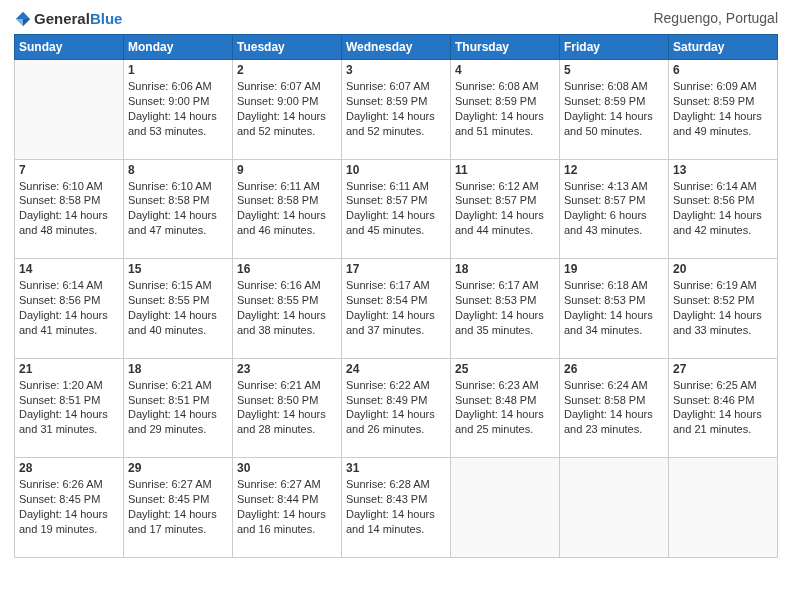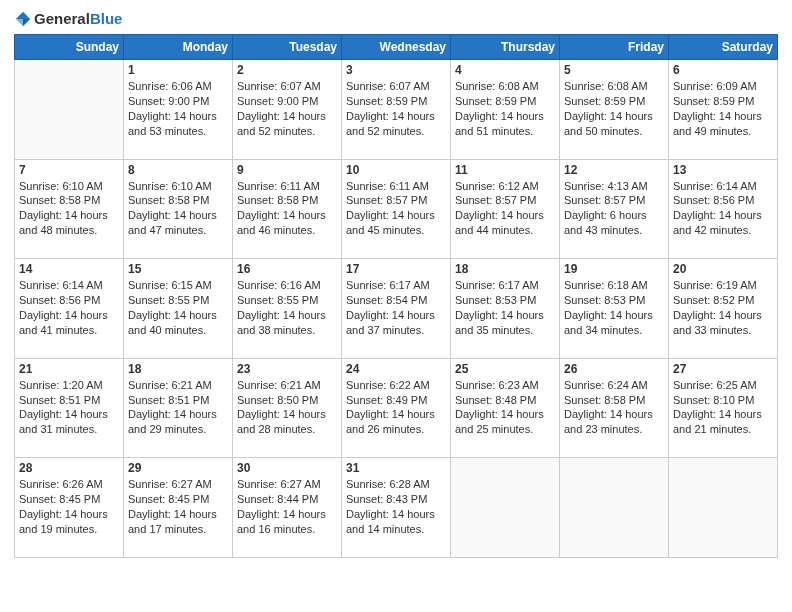--- a/index.html
+++ b/index.html
@@ -62,21 +62,21 @@
       width: 100%;
       table-layout: fixed;
     }
     .calendar th {
       background-color: #2575c4;
       color: #fff;
       font-size: 12px;
       font-weight: bold;
       padding: 5px 4px;
       border: 1px solid #1a5fa0;
-      text-align: right;
+      text-align: left;
     }
     .calendar td {
       border: 1px solid #ccc;
       vertical-align: top;
       padding: 3px 4px;
       font-size: 9.5px;
       color: #333;
       height: 88px;
     }
     .day-number {
@@ -104,20 +104,21 @@
       <svg class="logo-icon" viewBox="0 0 20 20" xmlns="http://www.w3.org/2000/svg">
         <polygon points="10,2 18,10 10,10 2,10" fill="#2575c4"></polygon>
         <polygon points="10,10 18,10 10,18" fill="#1a5fa0"></polygon>
         <polygon points="2,10 10,10 10,18" fill="#7ab3e0"></polygon>
       </svg>
       <div>
         <span class="logo-text-general">General</span><span class="logo-text-blue">Blue</span>
       </div>
     </div>
     <div class="title-block">
+      <div class="location">Reguengo, Portugal</div>
     </div>
   </div>
 
   <table class="calendar">
     <thead>
       <tr>
         <th>Sunday</th>
         <th>Monday</th>
         <th>Tuesday</th>
         <th>Wednesday</th>
@@ -234,21 +235,21 @@
           <td>
             <span class="day-number">25</span>
             <div class="cell-text"><span>Sunrise: 6:23 AM</span><br><span>Sunset: 8:48 PM</span><br><span>Daylight: 14 hours and 25 minutes.</span><br></div>
           </td>
           <td>
             <span class="day-number">26</span>
             <div class="cell-text"><span>Sunrise: 6:24 AM</span><br><span>Sunset: 8:58 PM</span><br><span>Daylight: 14 hours and 23 minutes.</span><br></div>
           </td>
           <td>
             <span class="day-number">27</span>
-            <div class="cell-text"><span>Sunrise: 6:25 AM</span><br><span>Sunset: 8:10 PM</span><br><span>Daylight: 14 hours and 21 minutes.</span><br></div>
+            <div class="cell-text"><span>Sunrise: 6:25 AM</span><br><span>Sunset: 8:46 PM</span><br><span>Daylight: 14 hours and 21 minutes.</span><br></div>
           </td>
         </tr>
         <tr>
           <td>
             <span class="day-number">28</span>
             <div class="cell-text"><span>Sunrise: 6:26 AM</span><br><span>Sunset: 8:45 PM</span><br><span>Daylight: 14 hours and 19 minutes.</span><br></div>
           </td>
           <td>
             <span class="day-number">29</span>
             <div class="cell-text"><span>Sunrise: 6:27 AM</span><br><span>Sunset: 8:45 PM</span><br><span>Daylight: 14 hours and 17 minutes.</span><br></div>

